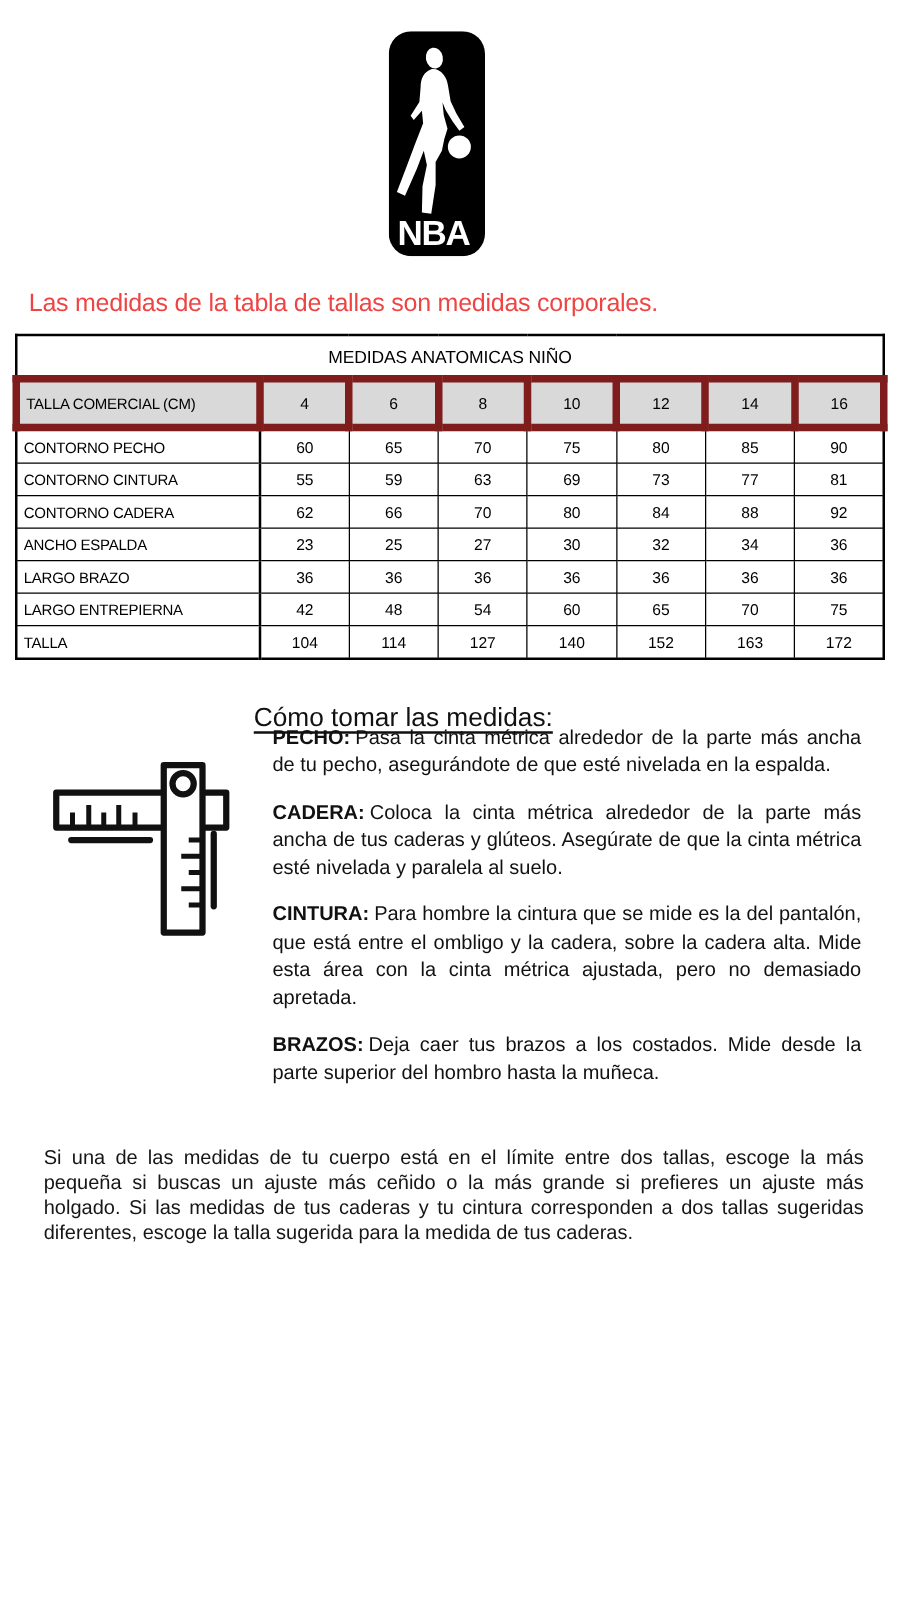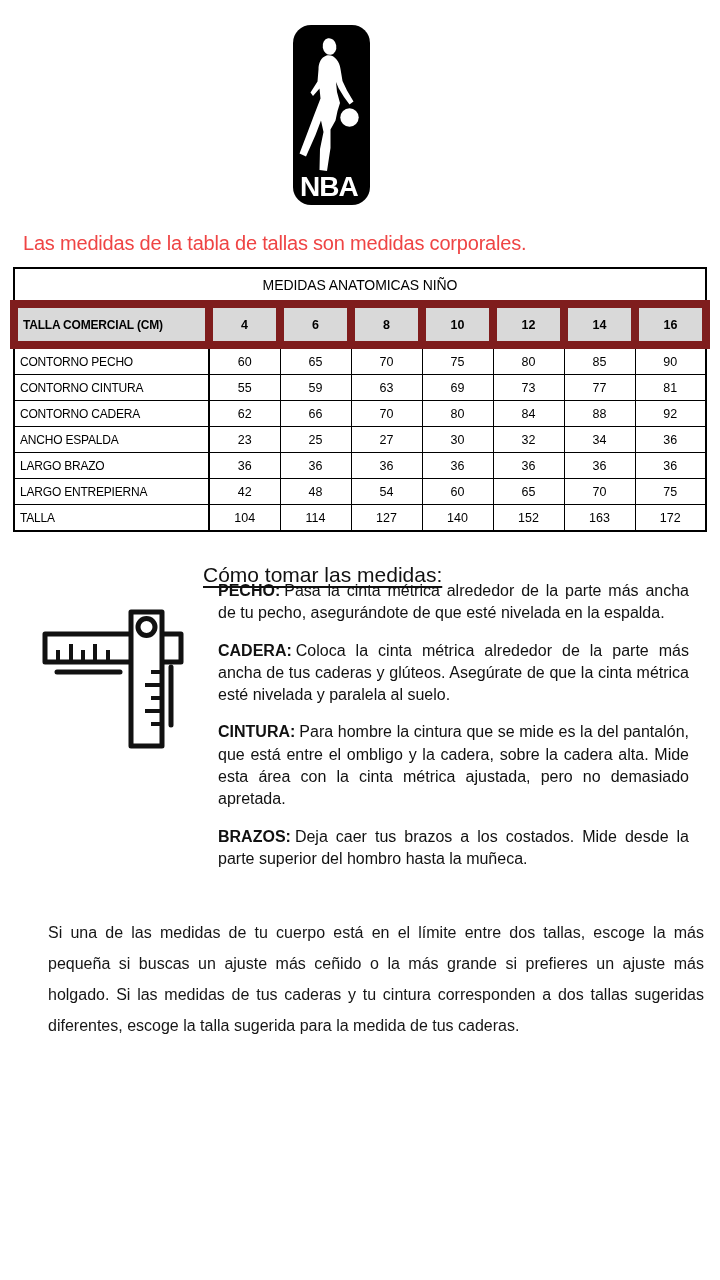--- a/index.html
+++ b/index.html
@@ -1,49 +1,49 @@
 <!DOCTYPE html>
 <html><head>
 <meta charset="utf-8">
 <style>
   html,body{margin:0;padding:0;background:#fff;}
   .page{position:relative;width:720px;height:1280px;background:#ffffff;overflow:hidden;
         font-family:"Liberation Sans",sans-serif;color:#000;}
 
   
-  .logo{position:absolute;left:293px;top:25px;width:77px;height:180px;}
+  .logo{position:absolute;left:311px;top:25px;width:77px;height:180px;}
 
   
   .headline{position:absolute;left:23px;top:230px;width:650px;
             font-size:20px;line-height:26px;color:#ef4444;letter-spacing:-0.2px;}
 
   
   .table-wrap{position:absolute;left:10px;top:267px;width:566px;}
   table.size{border-collapse:collapse;width:700px;table-layout:fixed;border:2.5px solid #000;}
   table.size th,table.size td{border:1px solid #000;height:25px;padding:0;
        font-size:12.5px;font-weight:400;text-align:center;vertical-align:middle;background:#fff;}
   table.size th.title{height:31px;border:2px solid #000;font-size:14px;letter-spacing:-0.1px;}
-  table.size tr.hdr th{background:#d9d9d9;border:8px solid #7f1d1d;height:33px;font-weight:bold;}
+  table.size tr.hdr th{background:#d9d9d9;border:6px solid #7f1d1d;height:33px;}
   table.size .lbl{text-align:left;padding-left:5px;font-size:12px;border-right:2px solid #000;
        letter-spacing:-0.2px;}
 
   
   .how-heading{position:absolute;left:203px;top:537px;font-size:21px;color:#111;
        text-decoration:underline;text-decoration-thickness:2px;text-underline-offset:4px;margin-top:26px;}
   .instructions{position:absolute;left:203px;top:565px;width:501px;
        font-size:16px;line-height:22.3px;text-align:justify;color:#111;}
   .instructions p{margin:15px;}
   .instructions b{font-weight:700;margin-right:4px;}
 
   
   .ruler{position:absolute;left:42px;top:608px;width:142px;height:142px;}
 
   
   .footer-note{position:absolute;left:35px;top:917px;width:656px;
-       font-size:16px;line-height:31px;text-align:justify;color:#161616;margin-left:13px;}
+       font-size:16px;line-height:20px;text-align:justify;color:#161616;}
 </style>
 </head>
 <body>
 
 <div class="page">
 
   <div class="logo">
     <svg width="77" height="180" viewBox="0 0 77 180" xmlns="http://www.w3.org/2000/svg">
       <rect x="0" y="0" width="77" height="180" rx="18" ry="18" fill="#000"></rect>
       <ellipse cx="36.5" cy="21.5" rx="6.8" ry="8.4" fill="#fff" transform="rotate(-10 36.5 21.5)"></ellipse>

